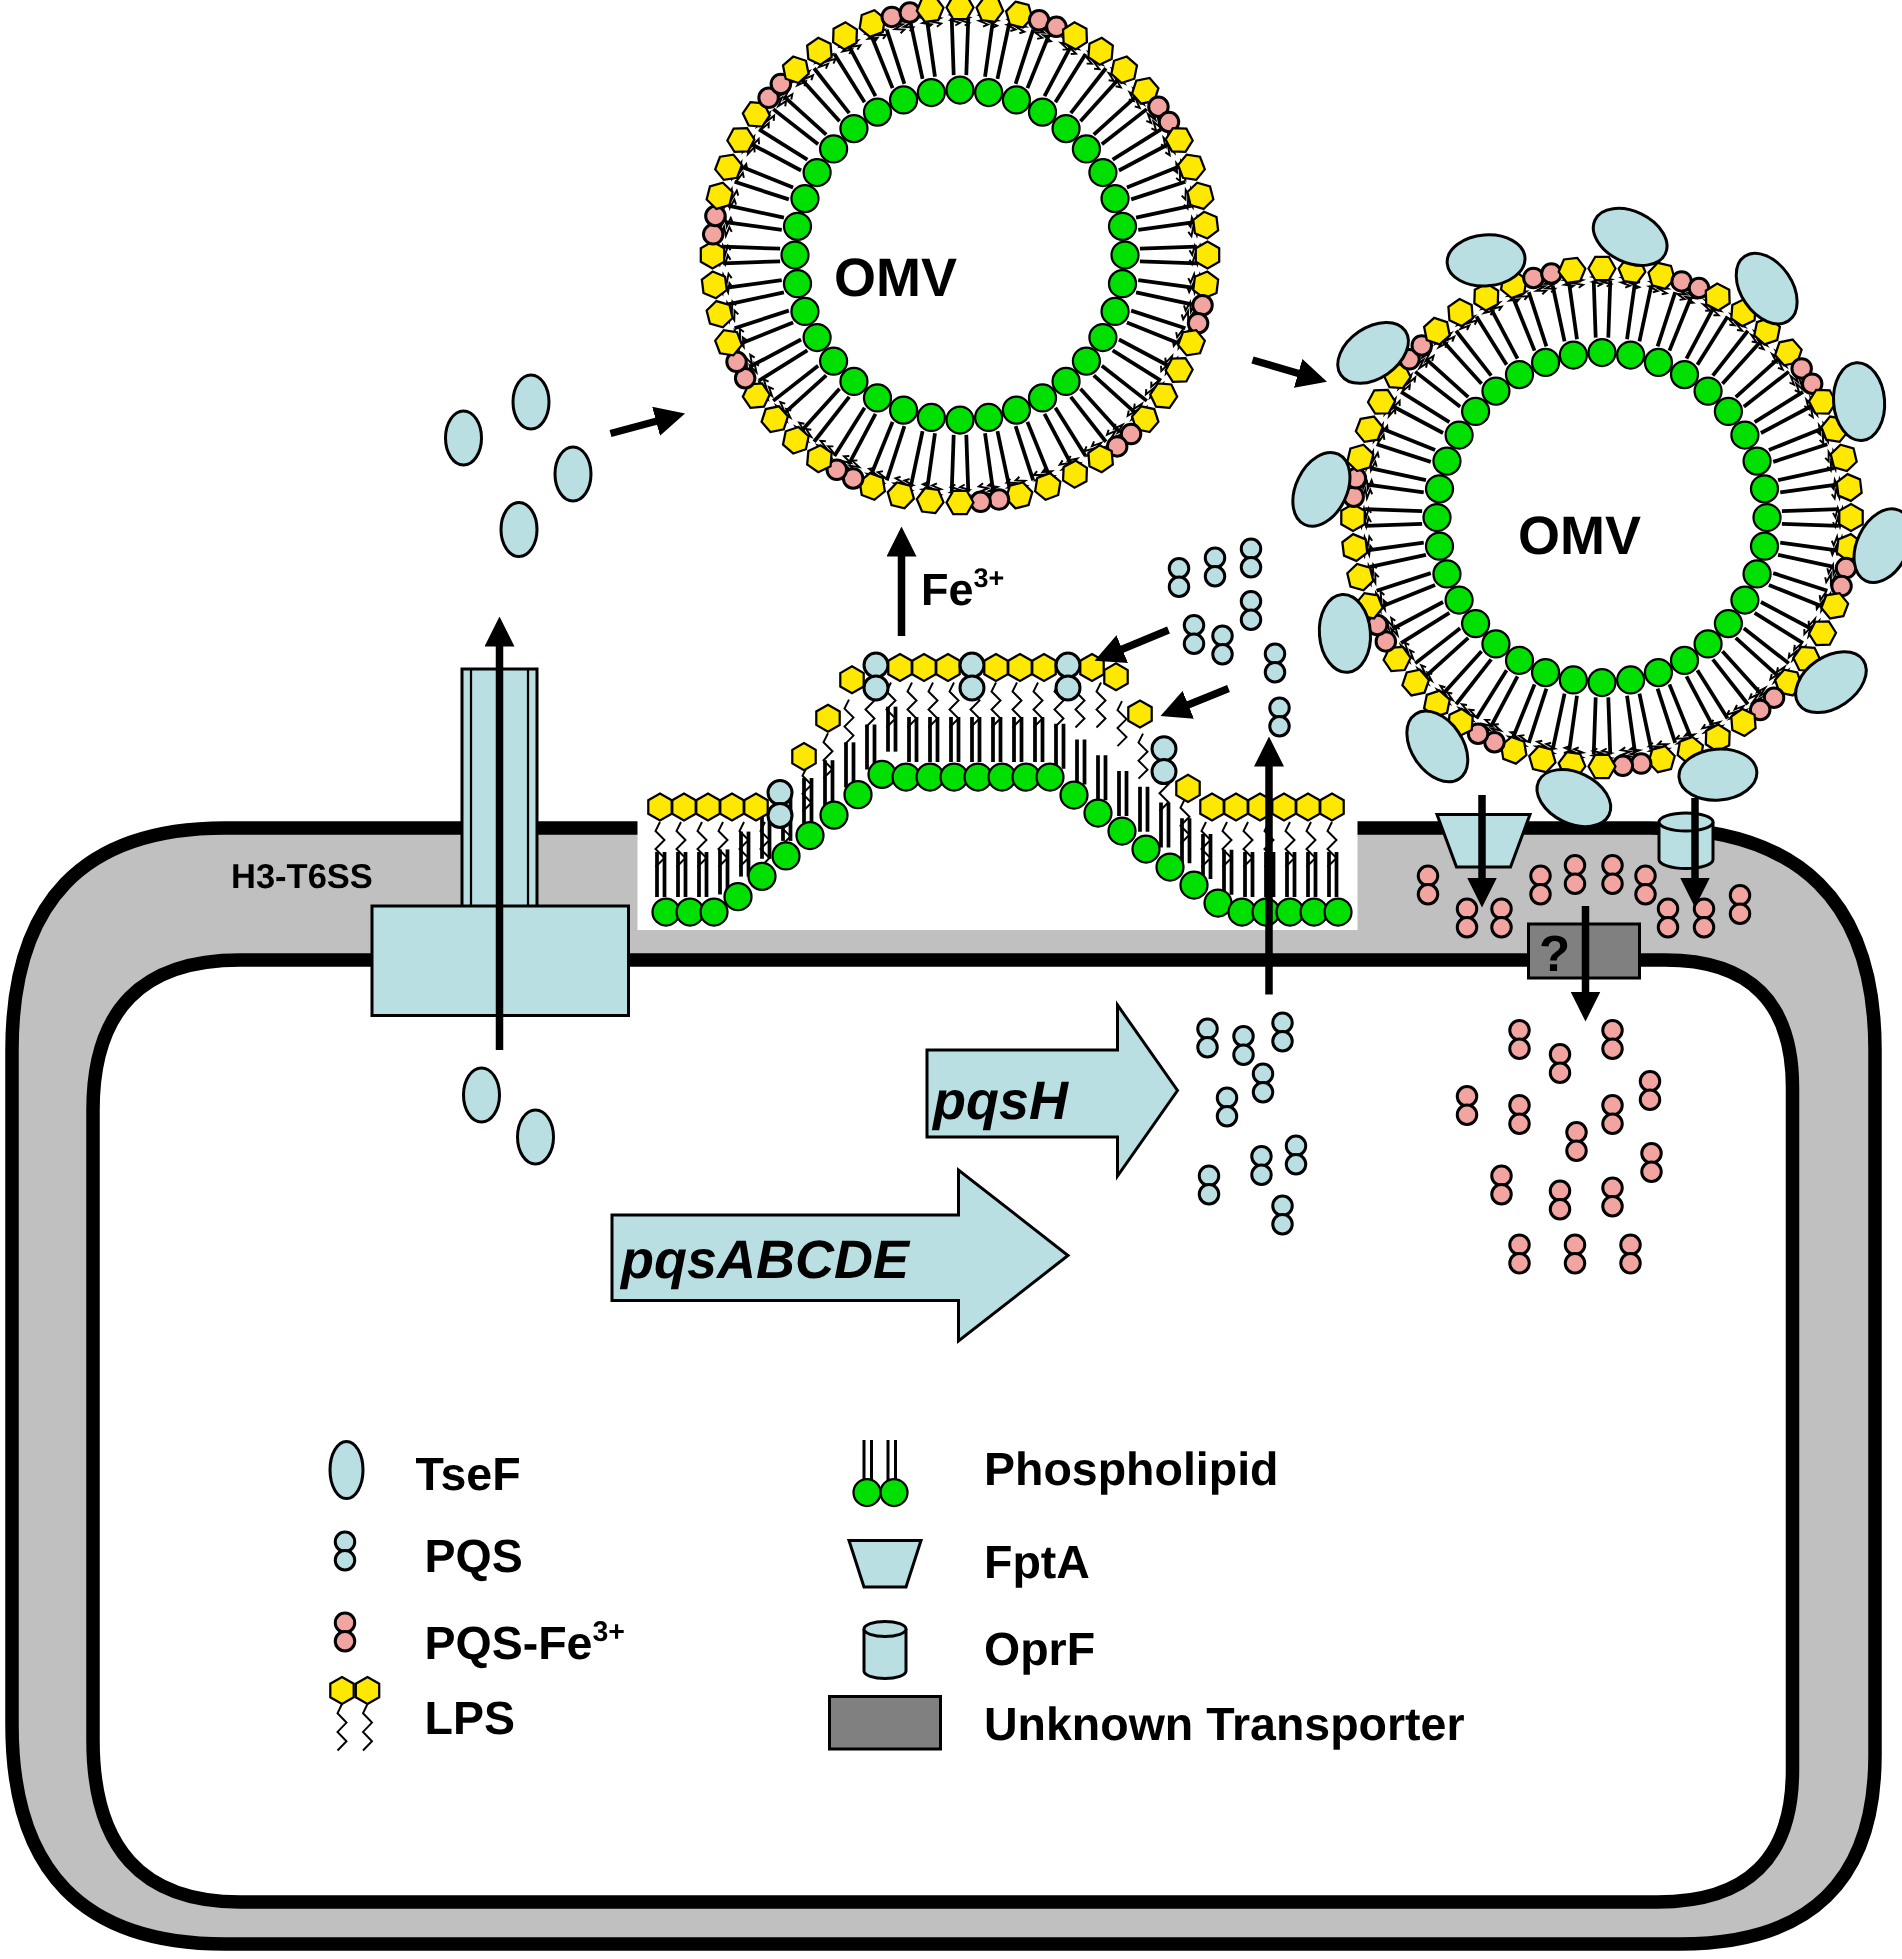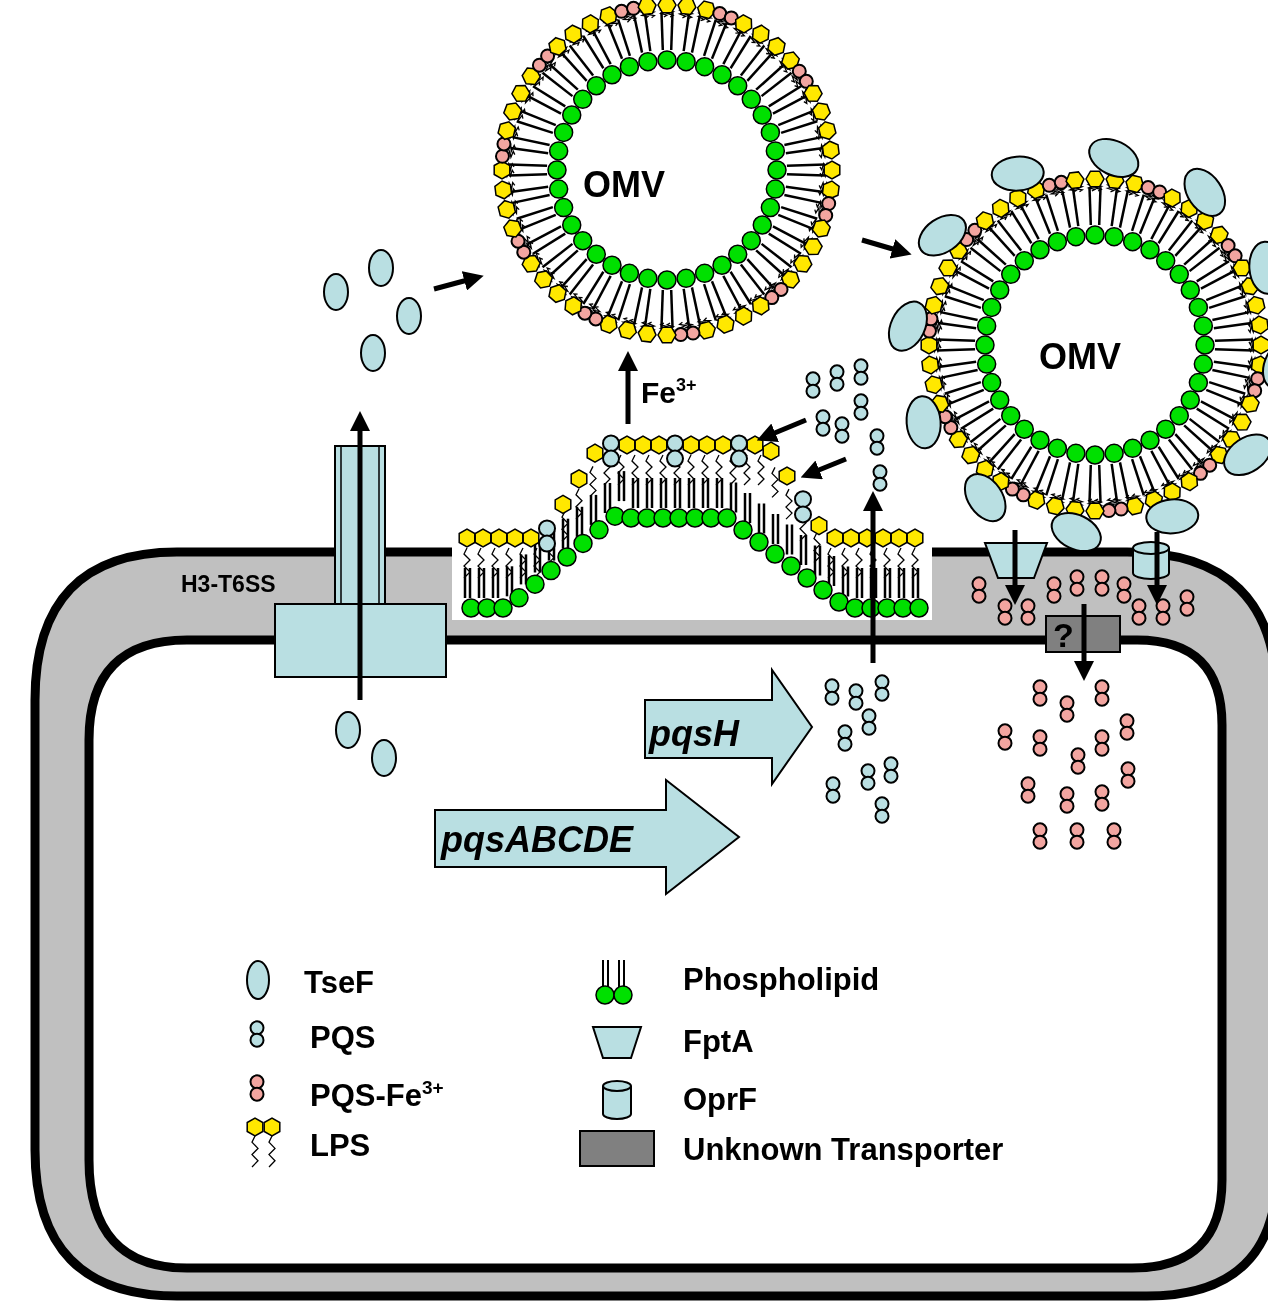--- a/index.html
+++ b/index.html
@@ -1,17 +1,17 @@
 <!DOCTYPE html>
 <html><head>
 <meta charset="utf-8">
 <style>
   html, body { margin: 0; padding: 0; background: #ffffff; }
   body { width: 1268px; height: 1306px; overflow: hidden; position: relative; }
-  #stage { position: absolute; left: 0; top: 0; width: 1137px; height: 1306px; padding-left: 27px; }
+  #stage { position: absolute; left: 0; top: 0; width: 1137px; height: 1306px; }
   svg text { font-family: "Liberation Sans", sans-serif; font-weight: bold; fill: #000; }
   .lbl-big { font-size: 36px; }
   .lbl-mid { font-size: 30px; }
   .lbl-gene { font-size: 36px; font-style: italic; }
   .lbl-legend { font-size: 31px; }
   .lbl-small { font-size: 23px; }
 </style>
 </head>
 <body>
 

